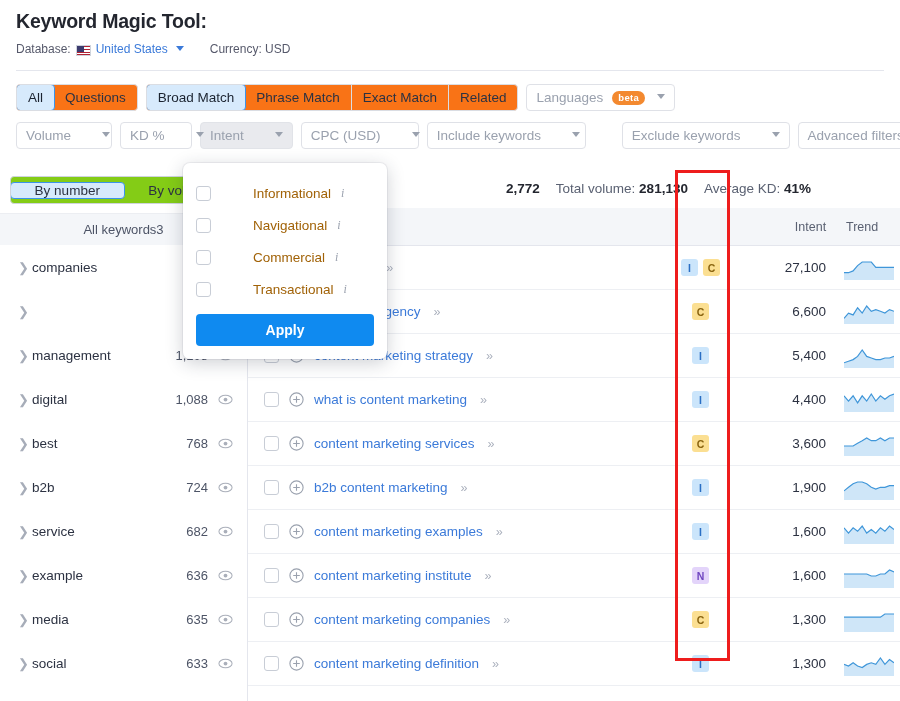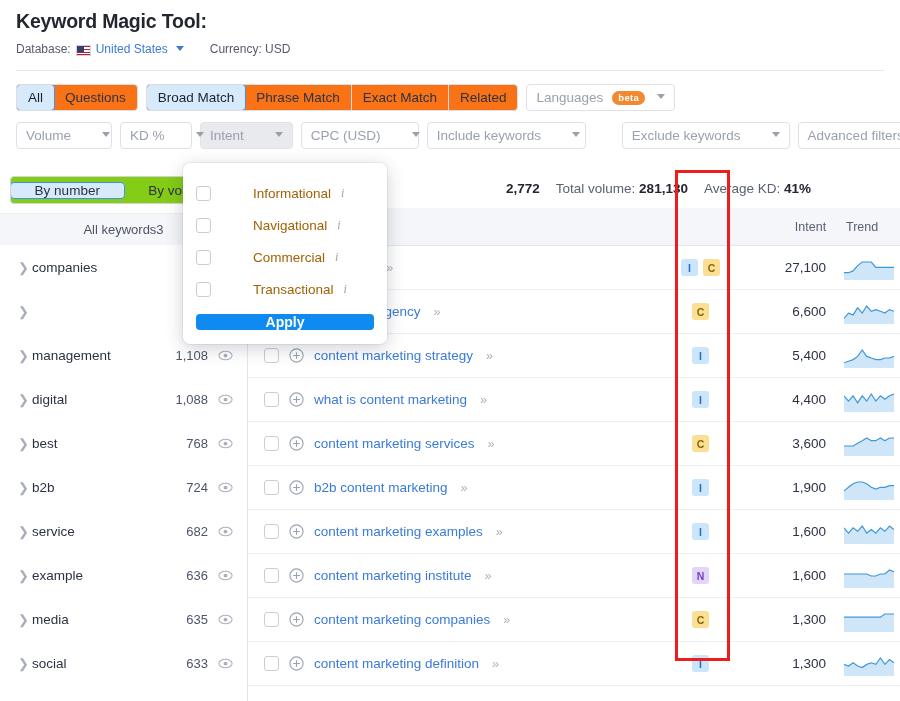--- a/index.html
+++ b/index.html
@@ -104,21 +104,21 @@
   .dropdown {
     position:absolute; left:183px; top:163px; width:204px;
     background:#fff; border-radius:7px; box-shadow:0 4px 18px rgba(30,40,60,.22), 0 0 0 1px rgba(30,40,60,.06);
     padding:14px 13px 13px 13px; z-index:60;
   }
   .ddrow { display:flex; align-items:center; gap:10px; height:32px; cursor:pointer; }
   .ddbox { width:15px;height:15px;border:1px solid #c8cdd6;border-radius:3px;background:#fff;flex:0 0 15px;}
   .ddlabel { font-size:13.5px; color:#a16207;margin-left:32px; }
   .ddinfo { font-size:12px; color:#9aa1ae; font-style:italic; font-family:"Liberation Serif", serif; }
   .applybtn {
-    margin-top:9px; width:100%; height:16px; background:#0f8af0; color:#fff; border:none; border-radius:4px;
+    margin-top:9px; width:100%; height:32px; background:#0f8af0; color:#fff; border:none; border-radius:4px;
     font-size:14px; font-weight:700; font-family:"Liberation Sans", sans-serif; cursor:pointer;
   }
 
   
   .stats {
     position:absolute; left:248px; top:0; height:40px; display:flex; align-items:center; gap:16px;
     font-size:13.5px; color:#5a6172; padding-left:10px; white-space:nowrap;
   }
   .stats b { color:#23262f; font-weight:700; }
 </style>

